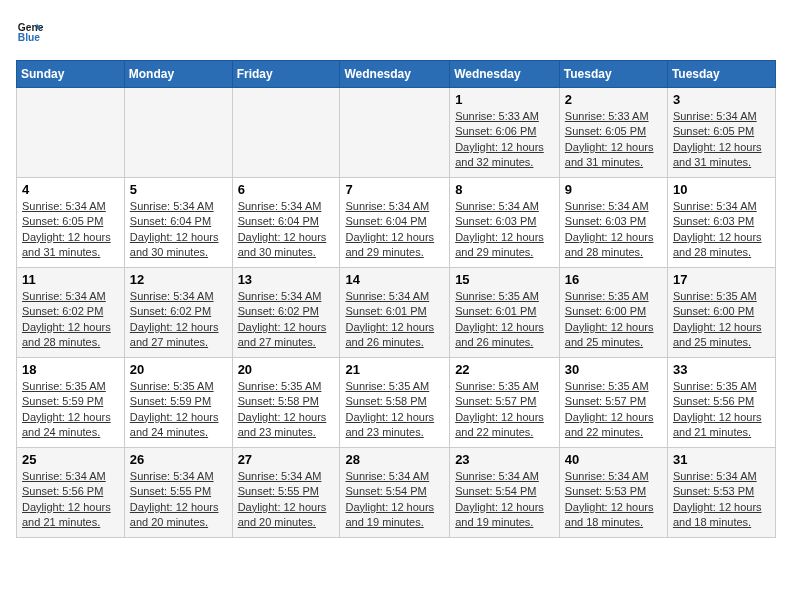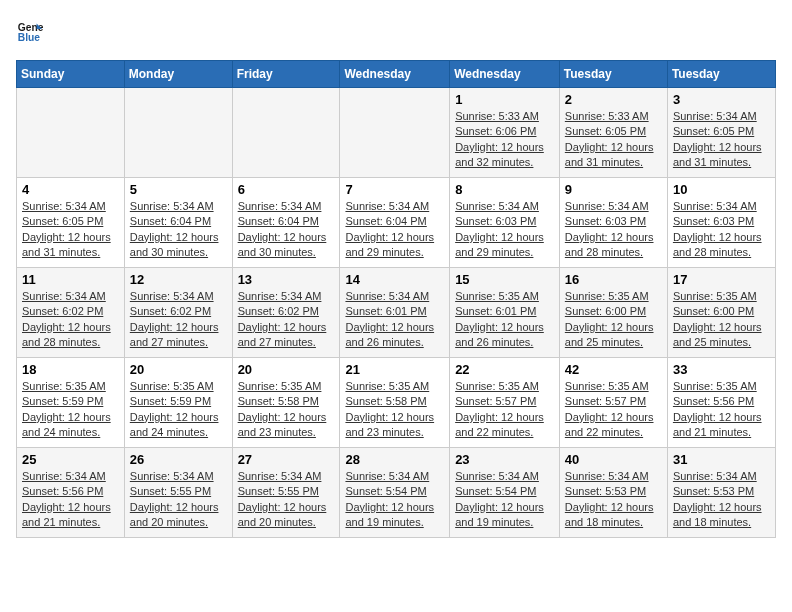--- a/index.html
+++ b/index.html
@@ -276,21 +276,21 @@
 and 23 minutes.</div>
         </td>
         <td>
           <span class="day-number">22</span>
           <div class="day-info" style="white-space: pre-line;">Sunrise: 5:35 AM
 Sunset: 5:57 PM
 Daylight: 12 hours
 and 22 minutes.</div>
         </td>
         <td>
-          <span class="day-number">42</span>
+          <span class="day-number">30</span>
           <div class="day-info" style="white-space: pre-line;">Sunrise: 5:35 AM
 Sunset: 5:57 PM
 Daylight: 12 hours
 and 22 minutes.</div>
         </td>
         <td>
           <span class="day-number">33</span>
           <div class="day-info" style="white-space: pre-line;">Sunrise: 5:35 AM
 Sunset: 5:56 PM
 Daylight: 12 hours

